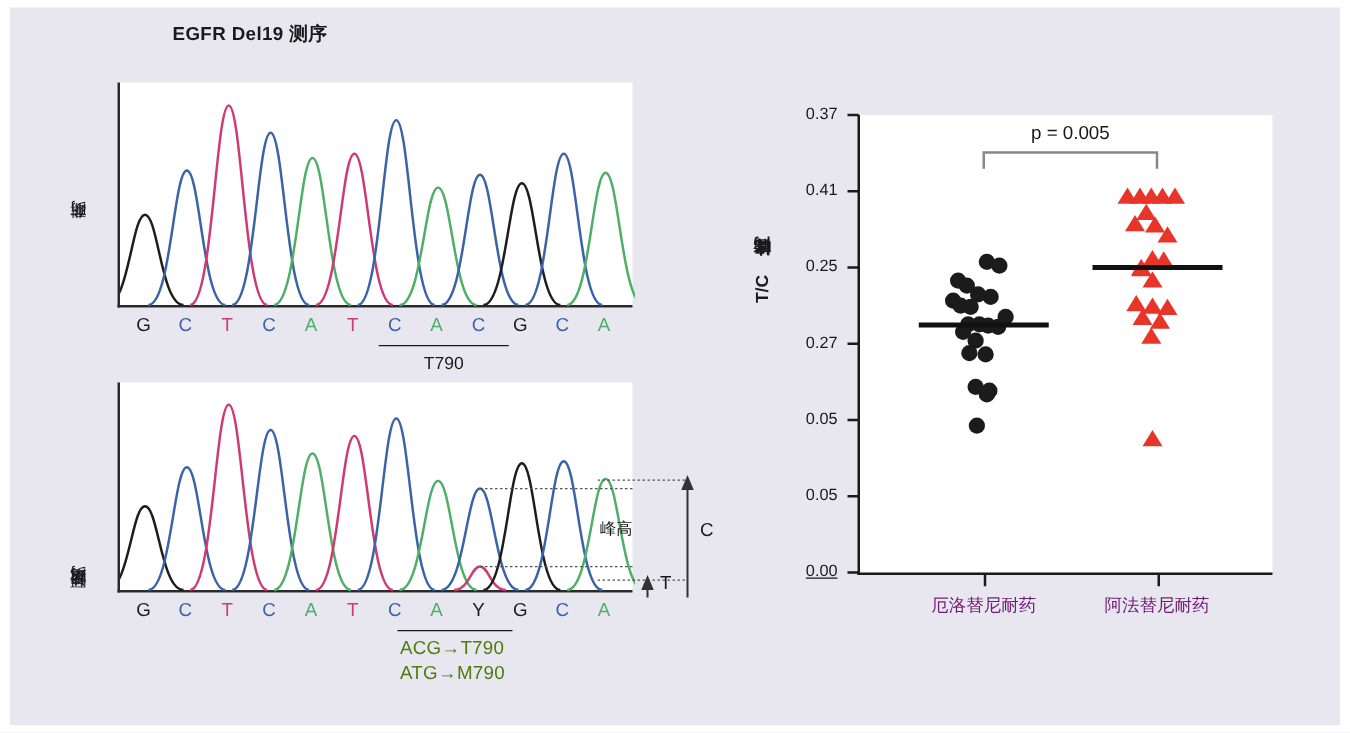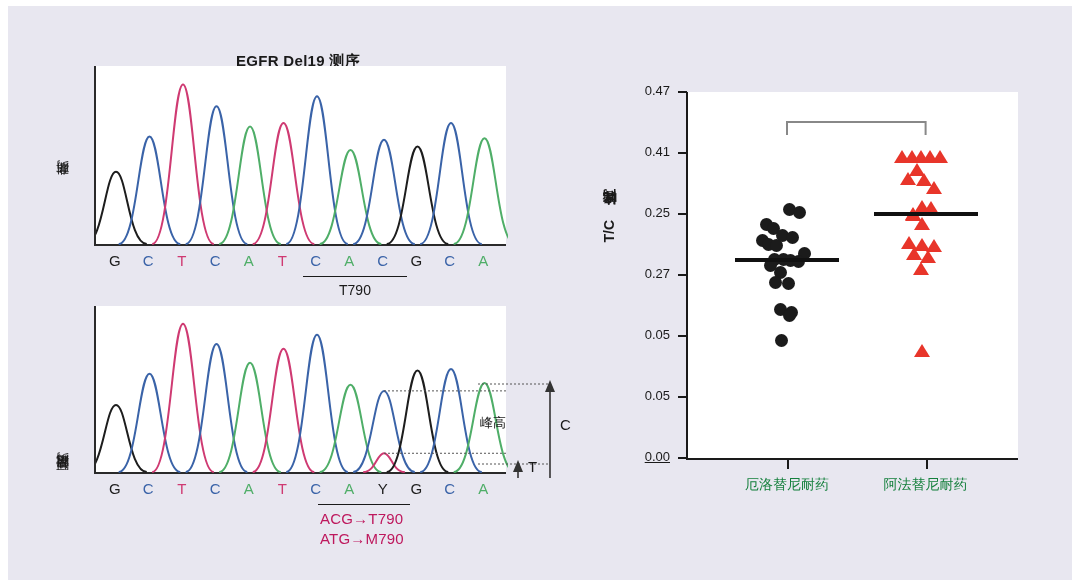--- a/index.html
+++ b/index.html
@@ -11,22 +11,22 @@
   }
   #figure{
     position:absolute;left:8px;top:6px;width:1064px;height:574px;
     background:#e8e7f0;
   }
 
   
   #left-panel{position:absolute;left:0;top:0;width:580px;height:574px;}
 
   #left-title{
-    position:absolute;left:130px;top:46px;width:320px;
-    text-align:center;font-size:15px;font-weight:bold;color:#1a1a1a;
+    position:absolute;left:130px;top:12px;width:320px;
+    font-size:15px;font-weight:bold;color:#1a1a1a;
     letter-spacing:.3px;
   }
 
   .chromato-wrap{position:absolute;}
   .chromato-box{
     position:absolute;left:0;top:0;
     background:#ffffff;
     border-left:2px solid #2a2a2a;
     border-bottom:2px solid #2a2a2a;
     box-sizing:border-box;
@@ -56,21 +56,21 @@
     position:absolute;height:0;border-top:1.5px solid #1a1a1a;
   }
   #t790-text{
     position:absolute;font-size:14px;color:#1a1a1a;text-align:center;
   }
 
   #bottom-underline{
     position:absolute;height:0;border-top:1.5px solid #1a1a1a;
   }
   .codon-line{
-    position:absolute;font-size:15px;color:#be185d;white-space:nowrap;
+    position:absolute;font-size:15px;color:#4d7c0f;white-space:nowrap;
     letter-spacing:.2px;
   }
 
   
   #peak-annot{position:absolute;left:470px;top:360px;width:110px;height:125px;}
   #peak-annot-label{
     position:absolute;left:2px;top:48px;font-size:13px;color:#1a1a1a;
     white-space:nowrap;
   }
   .annot-letter{position:absolute;font-size:15px;color:#1a1a1a;}
@@ -97,21 +97,21 @@
   }
   .ytick{
     position:absolute;left:90px;width:9px;height:2px;background:#1a1a1a;
   }
   .ytick-label{
     position:absolute;right:0;width:46px;text-align:right;
     font-size:13px;color:#1a1a1a;
   }
   .xtick{position:absolute;width:2px;height:9px;background:#1a1a1a;}
   .xtick-label{
-    position:absolute;font-size:14px;color:#15803d;text-align:center;
+    position:absolute;font-size:14px;color:#701a75;text-align:center;
     width:160px;
   }
   #y-axis-title{
     position:absolute;left:12px;top:210px;
     writing-mode:vertical-rl;transform:rotate(180deg);
     font-size:14px;font-weight:bold;color:#1a1a1a;white-space:nowrap;
   }
 
   .dot-black{
     position:absolute;width:13px;height:13px;border-radius:50%;
@@ -353,41 +353,42 @@
           <div class="tri-red" style="left: 218px; top: 155.26px;"></div>
           <div class="tri-red" style="left: 231.92px; top: 157.7px;"></div>
           <div class="tri-red" style="left: 224.96px; top: 169.9px;"></div>
           <div class="tri-red" style="left: 226.12px; top: 251.64px;"></div>
           <div class="mean-line" style="left: 185.6px; top: 120px; width: 104px;"></div>
         </div>
       <div id="pvalue-layer" style="position:absolute;left:0;top:0;width:330px;height:366px;">
           <svg width="330" height="366" style="position: absolute; left: 0px; top: 0px;">
             <path d="M 99 43 L 99 30 L 237.6 30 L 237.6 43" fill="none" stroke="#888" stroke-width="2"></path>
           </svg>
+          <div id="p-text" style="left: 68.3px; top: 6px;">p = 0.005</div>
         </div>
     </div>
 
     <div id="y-axis"></div>
     <div id="x-axis"></div>
 
     <div id="y-ticks">
         <div class="ytick" style="top: 451px;"></div>
         <div class="ytick-label" style="top: 443px; left: 36px; text-decoration: underline;">0.00</div>
         <div class="ytick" style="top: 390px;"></div>
         <div class="ytick-label" style="top: 382px; left: 36px;">0.05</div>
         <div class="ytick" style="top: 329px;"></div>
         <div class="ytick-label" style="top: 321px; left: 36px;">0.05</div>
         <div class="ytick" style="top: 268px;"></div>
         <div class="ytick-label" style="top: 260px; left: 36px;">0.27</div>
         <div class="ytick" style="top: 207px;"></div>
         <div class="ytick-label" style="top: 199px; left: 36px;">0.25</div>
         <div class="ytick" style="top: 146px;"></div>
         <div class="ytick-label" style="top: 138px; left: 36px;">0.41</div>
         <div class="ytick" style="top: 85px;"></div>
-        <div class="ytick-label" style="top: 77px; left: 36px;">0.47</div>
+        <div class="ytick-label" style="top: 77px; left: 36px;">0.37</div>
       </div>
     <div id="x-ticks">
         <div class="xtick" style="left: 199px; top: 454px;"></div>
         <div class="xtick-label" style="left: 119px; top: 470px;">厄洛替尼耐药</div>
         <div class="xtick" style="left: 337.6px; top: 454px;"></div>
         <div class="xtick-label" style="left: 257.6px; top: 470px;">阿法替尼耐药</div>
       </div>
 
     <div id="y-axis-title">T/C 峰高比</div>
   </div>

